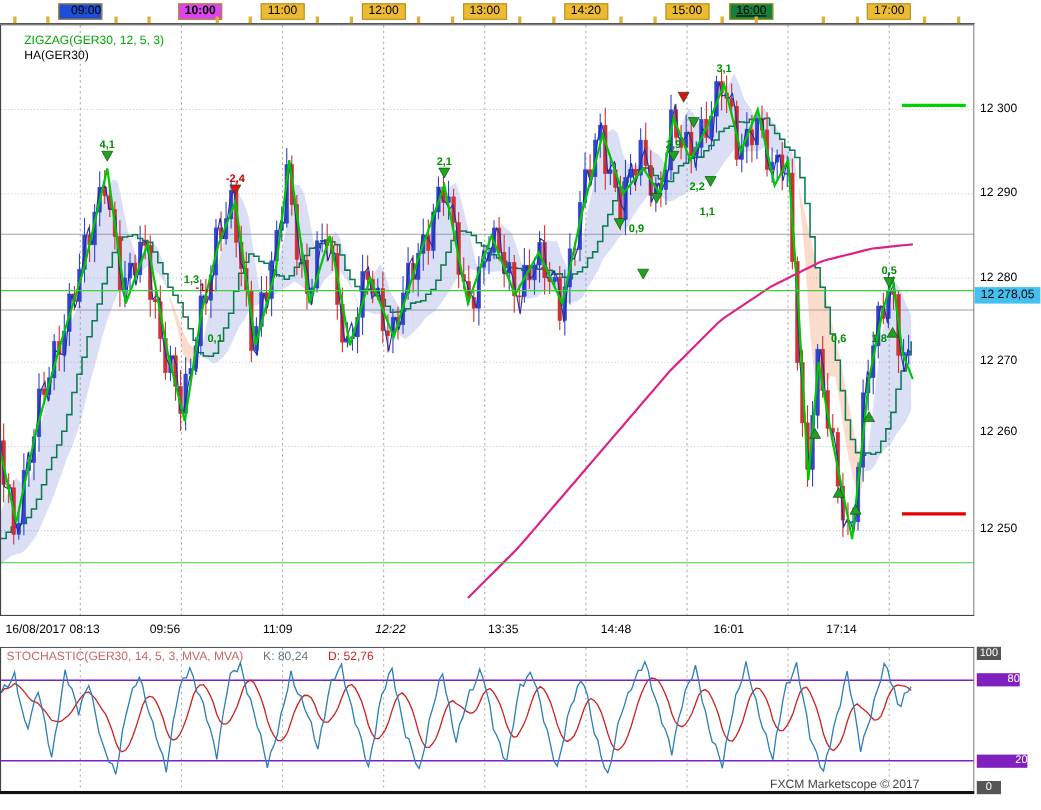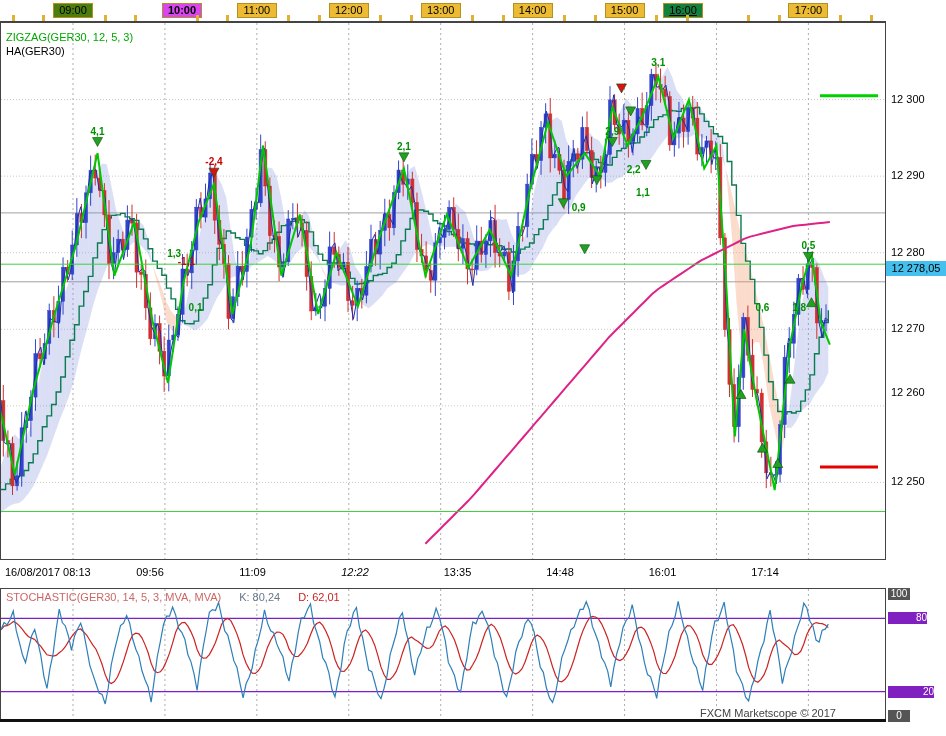--- a/index.html
+++ b/index.html
@@ -4,47 +4,47 @@
 <style>
   *{margin:0;padding:0;box-sizing:border-box;}
   body{font-family:"Liberation Sans",sans-serif;background:#fff;}
   #app{position:relative;width:946px;height:736px;background:#fff;overflow:hidden;font-size:11px;color:#000;}
   svg text{font-family:"Liberation Sans",sans-serif;}
   #top-axis{position:absolute;left:0;top:0;width:886px;height:22px;background:#fff;border-bottom:1px solid #444;}
   .time-chip{position:absolute;top:3px;width:40px;height:15px;background:#edbb33;border:1px solid #b3901f;color:#000;text-align:center;line-height:13px;font-size:11px;}
   .minor-tick{position:absolute;bottom:0;width:3px;height:6px;background:#e0b232;}
   #main-panel{position:absolute;left:0;top:22px;width:886px;height:538px;}
   #main-svg{position:absolute;left:0;top:0;}
-  #main-legend{position:absolute;left:6px;top:8px;line-height:14px;font-size:11px;}
+  #main-legend{position:absolute;left:22px;top:8px;line-height:14px;font-size:11px;}
   #right-axis-main{position:absolute;left:886px;top:22px;width:60px;height:538px;background:#fff;}
   .price-tick{position:absolute;left:5px;font-size:11px;color:#000;}
   #current-price-chip{position:absolute;left:0;width:60px;height:15px;color:#000;text-align:center;line-height:15px;font-size:11px;}
   #bottom-axis{position:absolute;left:0;top:560px;width:886px;height:27px;background:#fff;}
   .bottom-label{position:absolute;top:6px;font-size:11px;color:#000;white-space:nowrap;}
   #stoch-panel{position:absolute;left:0;top:588px;width:886px;height:134px;}
   #stoch-svg{position:absolute;left:0;top:0;}
   #stoch-legend{position:absolute;left:6px;top:591px;display:flex;gap:18px;font-size:11px;}
   #right-axis-stoch{position:absolute;left:886px;top:588px;width:60px;height:134px;background:#fff;}
   .stoch-badge{position:absolute;left:2px;min-width:22px;height:12px;font-size:10px;line-height:12px;text-align:center;}
   .stoch-badge.dark{background:#555;color:#fff;}
   .stoch-badge.purple{background:#8020c0;color:#fff;}
   #footer{position:absolute;left:700px;top:707px;width:180px;font-size:11px;color:#444;}
 </style>
 </head>
 <body>
 
 <div id="app">
 
   <div id="top-axis">
-      <div class="time-chip" style="left: 53.0069px; background: #4d7c0f;">09:00</div>
+      <div class="time-chip" style="left: 53.0069px; background: #1d4ed8; text-align: right;">09:00</div>
       <div class="time-chip" style="left: 162px; background: #d946ef; font-weight: bold;">10:00</div>
       <div class="time-chip" style="left: 236.854px; background: rgb(237, 187, 51);">11:00</div>
       <div class="time-chip" style="left: 328.778px; background: rgb(237, 187, 51);">12:00</div>
       <div class="time-chip" style="left: 420.702px; background: rgb(237, 187, 51);">13:00</div>
-      <div class="time-chip" style="left: 512.626px; background: rgb(237, 187, 51);">14:00</div>
+      <div class="time-chip" style="left: 512.626px; background: rgb(237, 187, 51);">14:20</div>
       <div class="time-chip" style="left: 604.549px; background: rgb(237, 187, 51);">15:00</div>
       <div class="time-chip" style="left: 663px; background: #15803d; text-decoration: underline;">16:00</div>
       <div class="time-chip" style="left: 788.397px; background: rgb(237, 187, 51);">17:00</div>
       <div class="minor-tick" style="left: 11.7244px;"></div>
       <div class="minor-tick" style="left: 42.3657px;"></div>
       <div class="minor-tick" style="left: 103.648px;"></div>
       <div class="minor-tick" style="left: 134.289px;"></div>
       <div class="minor-tick" style="left: 195.572px;"></div>
       <div class="minor-tick" style="left: 226.213px;"></div>
       <div class="minor-tick" style="left: 287.496px;"></div>
@@ -728,21 +728,21 @@
         <g>
           <polyline points="1,41.753590921758594 4.064124783362218,34.497348466261215 7.1282495667244365,36.90318377837673 10.192374350086656,31.23892555229421 13.256499133448873,22.985428746059576 16.320623916811094,42.87504488542639 19.38474870017331,54.41912399857107 22.44887348353553,66.7286187155989 25.512998266897746,74.5790233725993 28.577123050259967,60.525211646778494 31.641247833622185,47.73600507591978 34.7053726169844,41.47444143603531 37.76949740034662,53.62404808632223 40.83362218370884,67.61593921609969 43.89774696707106,88.33213464863543 46.961871750433275,100.44558441021634 50.02599653379549,80.11211403842461 53.09012131715772,65.86799248211274 56.154246100519934,41.497217651705675 59.21837088388215,21.0571041911276 62.28249566724437,34.58423160993793 65.34662045060658,37.946321555825406 68.4107452339688,47.97522176284901 71.47487001733101,62.26938216350842 74.53899480069325,47.95091584521621 77.60311958405546,41.0490192053931 80.66724436741768,35.26289264051091 83.7313691507799,44.62143610782845 86.79549393414212,60.952298077950914 89.85961871750433,77.62029885106767 92.92374350086655,86.6359950059322 95.98786828422877,95.79043241772169 99.05199306759098,104.95520793346351 102.11611785095322,106.35449912881077 105.18024263431543,116.01184338724175 108.24436741767765,100.02784926341273 111.30849220103987,76.45822206505657 114.37261698440209,62.656680973384404 117.4367417677643,50.439126854395774 120.50086655112652,37.61230576835206 123.56499133448874,35.129942288415236 126.62911611785094,27.592618523186633 129.69324090121316,35.14805710038448 132.75736568457538,51.29251136286099 135.8214904679376,61.186045218329824 138.8856152512998,68.12992992693017 141.94974003466203,82.76934042276666 145.01386481802427,91.66858872411645 148.0779896013865,98.64203483017349 151.1421143847487,114.13005508648823 154.20623916811093,92.36524853880056 157.27036395147314,68.72358285078329 160.33448873483536,53.63637419969012 163.39861351819758,37.019892333811 166.4627383015598,28.183787265210885 169.526863084922,28.194709125380776 172.59098786828423,19.110767792545406 175.65511265164645,26.970965597695994 178.71923743500867,40.73468664865577 181.78336221837088,44.30159131700944 184.8474870017331,51.153136253926455 187.91161178509532,66.73608392729365 190.97573656845753,73.82034569718819 194.03986135181975,85.79360826263238 197.10398613518197,102.44561261157747 200.1681109185442,78.36286053265333 203.23223570190643,58.58371018907997 206.29636048526865,42.251673865590185 209.36048526863087,24.325506326577703 212.42461005199308,21.58667163449826 215.4887348353553,22.54602872812341 218.55285961871752,14.442427478363559 221.61698440207974,28.54537675133793 224.68110918544193,42.742096509924494 227.74523396880417,47.10441612308523 230.8093587521664,59.593086933460654 233.8734835355286,72.90301096996595 236.93760831889082,79.23596217479016 240.00173310225304,95.29799585771126 243.06585788561526,109.94902254848922 246.12998266897748,95.53006413260954 249.1941074523397,89.22321927285988 252.25823223570188,79.53887963082815 255.32235701906413,61.339702382902104 258.3864818024263,51.5696432097531 261.4506065857886,39.0912932621181 264.51473136915075,21.763870883618075 267.578856152513,35.36167899969862 270.6429809358752,42.73605171703663 273.70710571923746,44.693964189712425 276.7712305025996,55.92376539045851 279.8353552859619,63.0612218669527 282.89948006932406,68.3536934119293 285.96360485268633,84.16348069089199 289.02772963604855,93.08174951952421 292.09185441941077,74.7123250425727 295.155979202773,64.14600343619983 298.2201039861352,44.621229070858455 301.2842287694974,29.81754808222787 304.34835355285963,29.52589462034033 307.41247833622185,21.792833882194316 310.47660311958407,15.827573382556352 313.5407279029463,34.903025661943964 316.6048526863085,43.80835647029866 319.6689774696707,53.71904419385913 322.73310225303294,69.713410335565 325.79722703639516,74.86771809095886 328.8613518197574,84.59155235771433 331.9254766031196,101.29224764974626 334.9896013864818,108.82096614835154 338.053726169844,92.55007182268143 341.11785095320624,79.7959688165274 344.18197573656846,56.16687275236962 347.2461005199307,42.67152461176793 350.3102253032929,37.89623990906339 353.3743500866551,24.765743201826442 356.43847487001733,19.547006623548693 359.50259965337955,39.3963236177016 362.56672443674177,49.3409426556088 365.630849220104,65.79381670509352 368.6949740034662,82.13237114432536 371.7590987868284,83.64496615292883 374.82322357019063,94.48734560644189 377.88734835355285,106.07997485484088 380.95147313691507,110.56406686364265 384.0155979202773,100.48491813974366 387.0797227036395,87.62178417391468 390.1438474870017,66.4292214203086 393.20797227036394,56.26649448412329 396.27209705372616,45.52581277495525 399.3362218370884,29.729514670335025 402.4003466204506,24.83017727570297 405.46447140381287,41.856902031106344 408.528596187175,53.42834275097057 411.5927209705373,73.61563150942261 414.65684575389946,87.17834896682972 417.72097053726173,70.57621348848106 420.7850953206239,64.18913349722743 423.84922010398617,52.4588332415264 426.91334488734833,39.20118885614273 429.9774696707106,39.20399368762806 433.04159445407277,31.007364066651167 436.10571923743504,20.309196398017985 439.1698440207972,28.827874978831808 442.2339688041595,40.35299857665569 445.29809358752163,52.80160432714265 448.36221837088385,74.6808596672295 451.4263431542461,80.43999916835516 454.49046793760834,87.48564302904452 457.5545927209705,100.94380617188094 460.6187175043328,103.8185910363568 463.682842287695,84.29530380804185 466.7469670710572,71.49752327500892 469.8110918544194,50.12237508901125 472.87521663778165,33.88723124346246 475.93934142114387,35.83288552081711 479.0034662045061,27.576304431721276 482.06759098786824,23.304467260453833 485.1317157712305,31.023428457484528 488.19584055459273,37.55057237550906 491.25996533795495,50.89161942975767 494.3240901213171,68.4239947466098 497.3882149046794,74.98993336168401 500.4523396880416,88.96483562385274 503.51646447140376,103.89286564681781 506.580589254766,108.57602645166257 509.64471403812826,95.93793759371867 512.7088388214904,83.61413135787048 515.7729636048526,63.74555902240512 518.837088388215,53.82200352955364 521.9012131715772,48.76286542321943 524.9653379549393,35.922541357724 528.0294627383015,31.32438879509622 531.0935875216638,35.41893135059675 534.157712305026,44.26334171315246 537.2218370883882,62.972065733240775 540.2859618717504,79.20290555336383 543.3500866551127,84.3402128825223 546.4142114384749,99.75945312149474 549.478336221837,109.96255469964338 552.5424610051992,114.40153919328395 555.6065857885616,104.57835410121278 558.6707105719238,88.49703444313312 561.7348353552859,69.6290214195021 564.7989601386481,61.50645928659018 567.8630849220104,52.542303948179246 570.9272097053727,41.6741584068727 573.9913344887348,39.22321069604089 577.0554592720971,30.035078205104654 580.1195840554593,21.385244414633185 583.1837088388215,21.32081478253984 586.2478336221836,13.633777874831173 589.311958405546,21.669825817853795 592.3760831889082,38.437405466543396 595.4402079722704,45.99514836283631 598.5043327556325,54.42572721442041 601.5684575389948,69.6170968464807 604.632582322357,74.65113349833403 607.6967071057193,83.1410127606151 610.7608318890814,98.79878465579375 613.8249566724437,79.56456120616963 616.8890814558059,65.23994975742363 619.9532062391681,55.434999905475564 623.0173310225302,39.42011966250945 626.0814558058926,32.52942031246471 629.1455805892548,29.06701227885219 632.209705372617,16.601256970909873 635.2738301559792,31.31239813175809 638.3379549393414,49.58354550989368 641.4020797227037,58.745292003445265 644.4662045060659,74.64758266592226 647.5303292894281,86.5695966947941 650.5944540727903,88.74986581974171 653.6585788561525,99.1877181966318 656.7227036395147,110.4022929125047 659.786828422877,88.1147062899507 662.8509532062392,75.54001005861498 665.9150779896014,61.37742428447888 668.9792027729636,43.21614010533272 672.0433275563258,37.56477850282356 675.107452339688,28.503709986409635 678.1715771230503,13.34472505867381 681.2357019064125,28.324166141003783 684.2998266897747,40.48095698291545 687.3639514731369,47.80270330759145 690.4280762564991,64.41071880749274 693.4922010398614,74.68042793955179 696.5563258232236,79.65677369912532 699.6204506065858,93.9666710791777 702.684575389948,102.6499354287371 705.7487001733102,79.75663138003122 708.8128249566724,67.31303488760798 711.8769497400347,47.833444513442096 714.9410745233969,32.90988303048597 718.0051993067591,32.71357915667596 721.0693240901213,23.552131681709653 724.1334488734835,14.061264251430353 727.1975736568457,34.33685828855654 730.261698440208,47.12343743180363 733.3258232235702,61.71953766155318 736.3899480069324,83.78814107122291 739.4540727902946,89.50645931036917 742.5181975736568,96.34062904067817 745.582322357019,109.250831670421 748.6464471403813,112.90197729167126 751.7105719237436,98.16170660683241 754.7746967071057,90.2937698489146 757.8388214904679,73.17778440383961 760.9029462738301,61.25250423555673 763.9670710571925,53.598229519947814 767.0311958405546,35.110001643654996 770.0953206239168,22.204061098291575 773.159445407279,42.26104427092262 776.2235701906412,54.00258055591215 779.2876949740034,73.6844125464424 782.3518197573657,95.60246101372107 785.4159445407279,81.05347507002558 788.4800693240901,73.06577712128801 791.5441941074523,64.91483310533363 794.6083188908145,48.16270610606466 797.6724436741767,39.101682391501555 800.736568457539,30.68766933332833 803.8006932409012,15.16508264257831 806.8648180242634,19.961454693943885 809.9289428076257,33.22248643770622 812.9930675909878,38.23702000745564 816.05719237435,52.10481522547091 819.1213171577123,54.11176580635699 822.1854419410746,42.181831247545055 825.2495667244367,41.13518272098901 828.3136915077989,36.14724407442398" fill="none" stroke="#2e7fb8" stroke-width="1.2"></polyline>
         </g>
         <rect x="0.5" y="0.5" width="885" height="133" fill="none" stroke="#444"></rect>
         <line x1="0" x2="886" y1="132.5" y2="132.5" stroke="#111" stroke-width="3"></line>
       </svg>
   </div>
   <div id="stoch-legend">
     <span style="color: rgb(204, 102, 102);">STOCHASTIC(GER30, 14, 5, 3, MVA, MVA)</span>
     <span style="color: rgb(102, 119, 136);">K: 80,24</span>
-    <span style="color: rgb(204, 34, 34);">D: 62,01</span>
+    <span style="color: rgb(204, 34, 34);">D: 52,76</span>
   </div>
   <div id="right-axis-stoch">
       <div class="stoch-badge dark" style="top: 0px;">100</div>
       <div class="stoch-badge purple" style="top: 24.4px; padding-left: 28px;">80</div>
       <div class="stoch-badge purple" style="top: 97.6px; padding-left: 35px;">20</div>
       <div class="stoch-badge dark" style="top: 122px;">0</div>
     </div>
 
   <div id="footer">FXCM Marketscope © 2017</div>
 </div>

